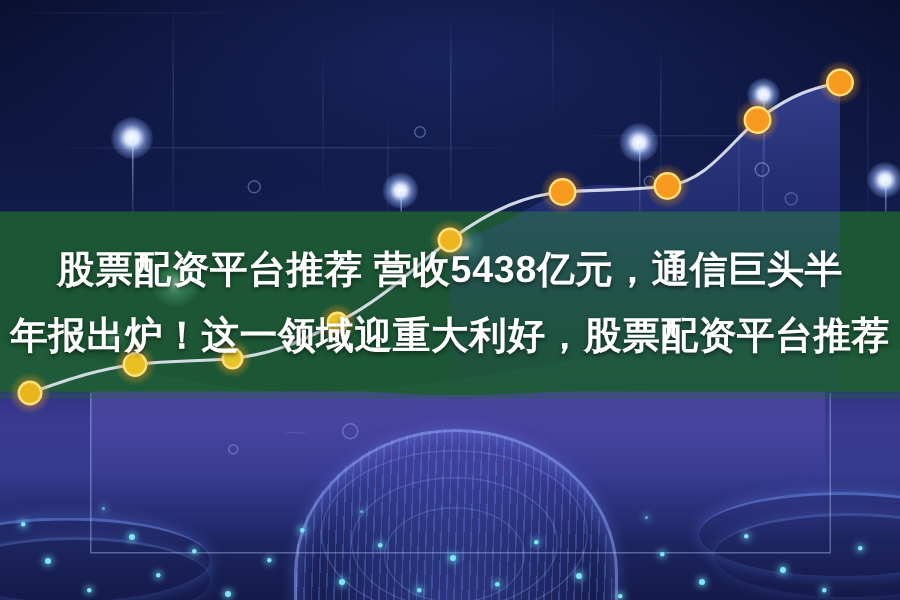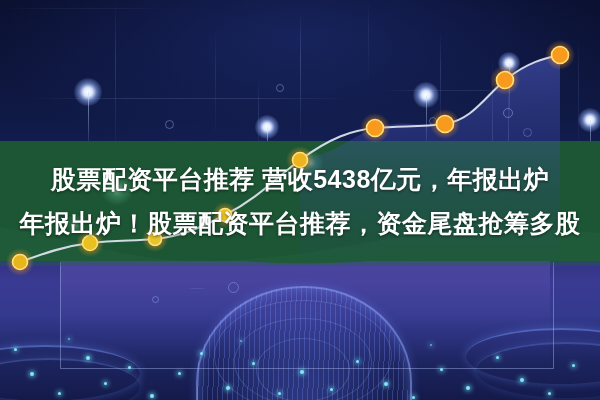--- a/index.html
+++ b/index.html
@@ -300,16 +300,16 @@
       <circle cx="155" cy="239" r="6.5" fill="#e6c52a"></circle>
       <circle cx="225" cy="215" r="6.5" fill="#e9c426"></circle>
       <circle cx="300" cy="160" r="7.5" fill="#edb420"></circle>
       <circle cx="375" cy="128" r="8.5" fill="#f79a1e"></circle>
       <circle cx="445" cy="124" r="8.5" fill="#f79a1e"></circle>
       <circle cx="505" cy="80" r="8.5" fill="#f79a1e"></circle>
       <circle cx="560" cy="55" r="8.5" fill="#f79a1e"></circle>
     </g>
   </svg>
 
-  <div class="headline line1">股票配资平台推荐 营收5438亿元，年报出炉</div>
-  <div class="headline line2">年报出炉！股票配资平台推荐，资金尾盘抢筹多股</div>
+  <div class="headline line1">股票配资平台推荐 营收5438亿元，通信巨头半</div>
+  <div class="headline line2">年报出炉！这一领域迎重大利好，股票配资平台推荐</div>
 
 </div>
 
 </body></html>

